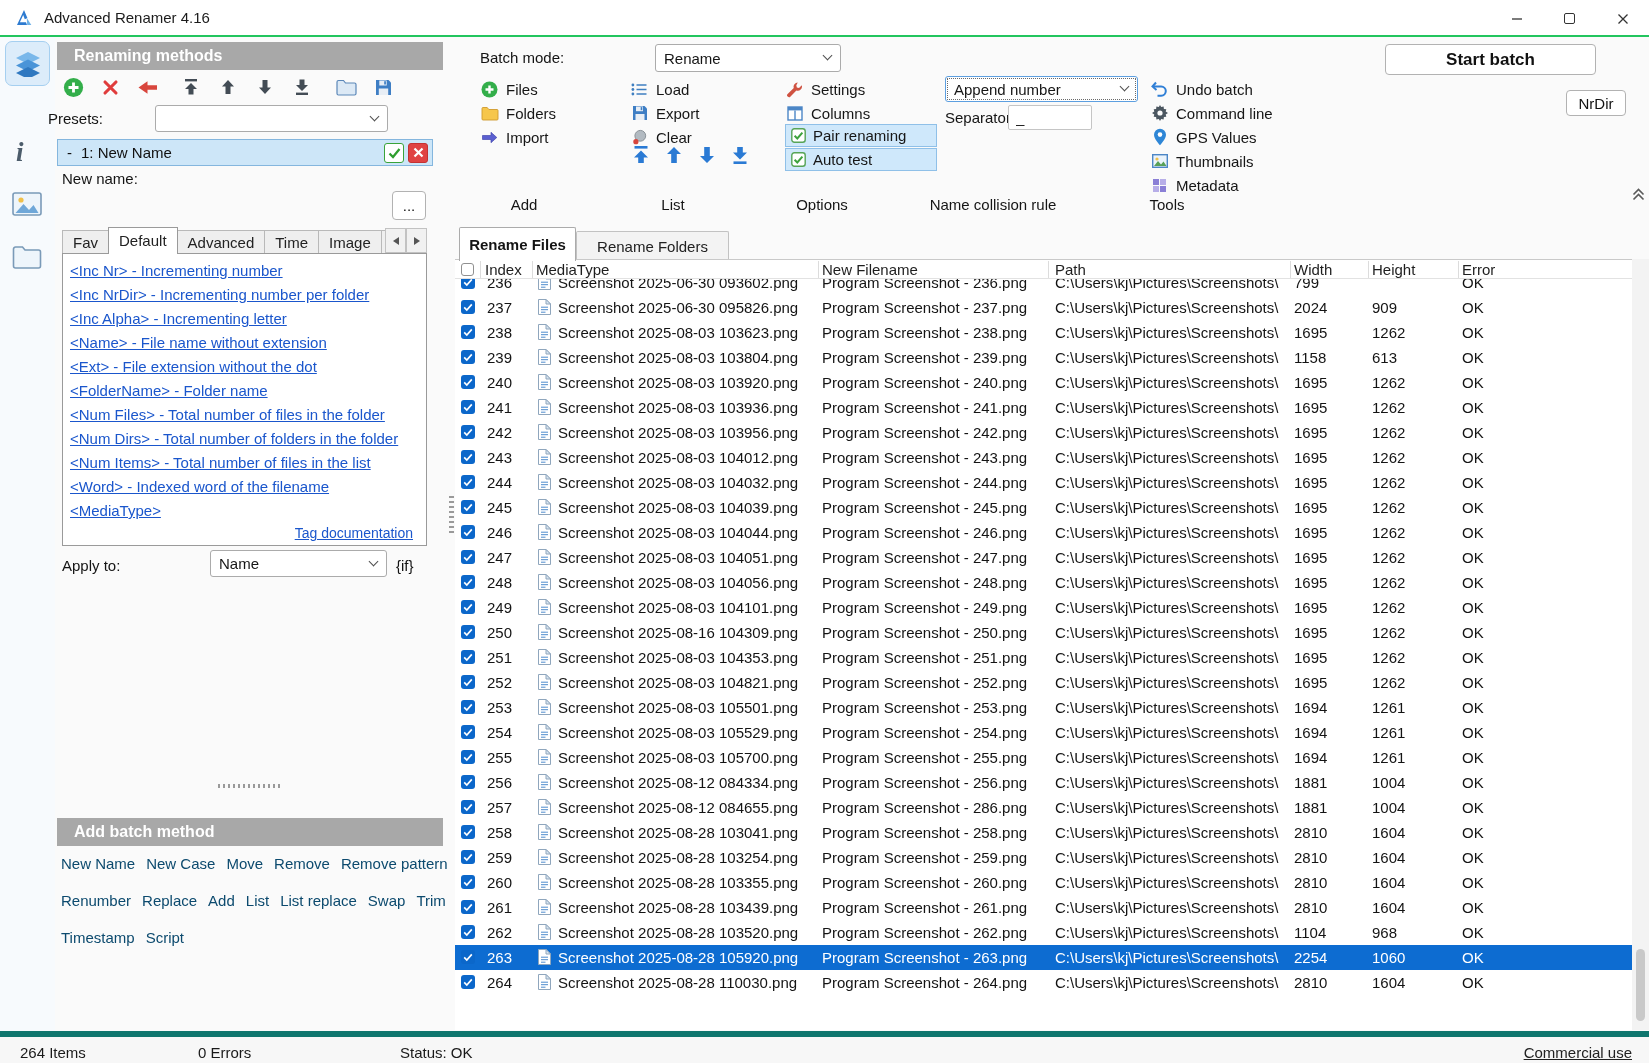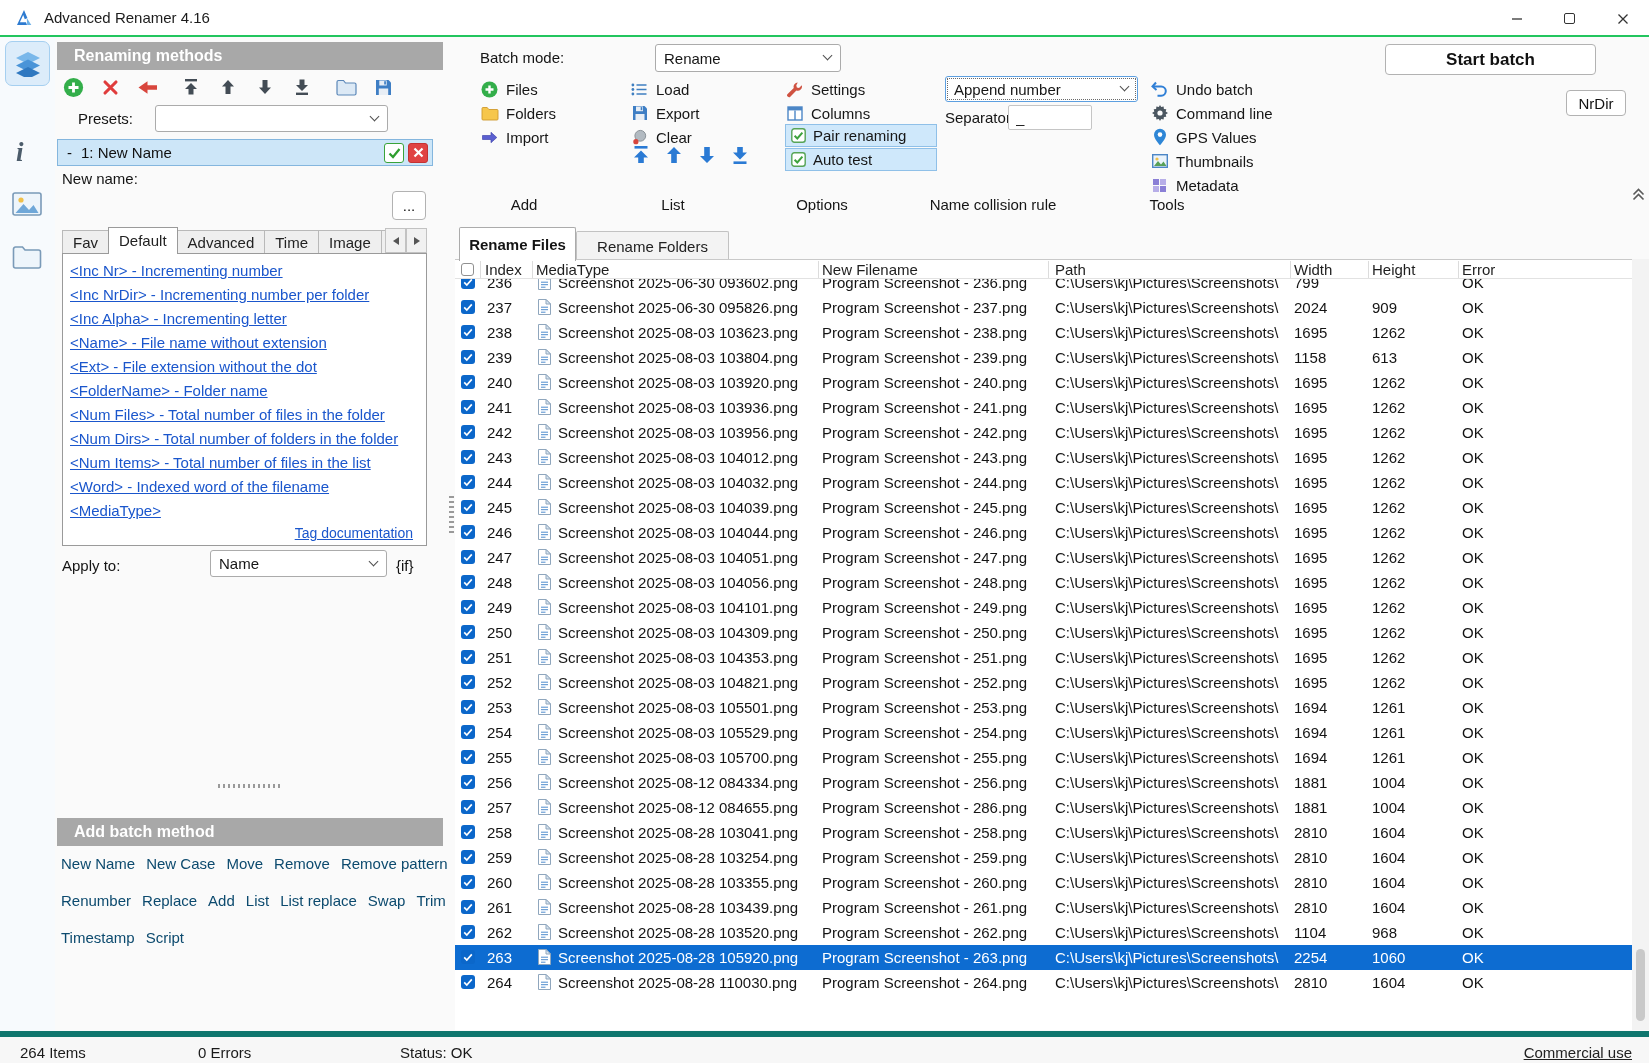--- a/index.html
+++ b/index.html
@@ -192,21 +192,21 @@
     <span class="mtool">
         <svg width="17" height="17" viewBox="0 0 17 17">
           <path d="M1 1h12.5L16 3.5V16H1z" fill="#3e7ec4"></path>
           <rect x="3.8" y="9.5" width="9.4" height="6.5" fill="#e8eef5"></rect>
           <rect x="4.3" y="1.5" width="7.4" height="5" fill="#e8eef5"></rect>
           <rect x="9.2" y="2.2" width="1.7" height="3.3" fill="#3e7ec4"></rect>
         </svg>
       </span>
   </div>
 
-  <span class="abs" style="left:78px;top:110px">Presets:</span>
+  <span class="abs" style="left:48px;top:110px">Presets:</span>
   <div class="combo" style="left:155px;top:105px;width:233px;height:27px">
       <span class="chev"></span>
     </div>
 
   <div class="method-item">
     <span style="margin-right:9px">-</span>
     <span class="lbl">1: New Name</span>
     <span class="sqbtn green">
         <svg width="13" height="12">
           <path d="M1.5 6.5 5 10 11.5 2" stroke="#2f9e2f" stroke-width="2.3" fill="none"></path>
@@ -865,21 +865,21 @@
           <span class="c idx">250</span>
           <span class="c fic">
             <svg width="13" height="16" viewBox="0 0 13 16">
               <path d="M.5 .5h7.6L12.5 5v10.5H.5z" fill="#fff" stroke="#8fa6bd"></path>
               <path d="M8 .5 12.5 5H8z" fill="#d9e6f2" stroke="#8fa6bd"></path>
               <g stroke="#4e8ccd">
                 <path d="M3 8.2h7M3 10.7h7M3 13.2h4.5"></path>
               </g>
             </svg>
           </span>
-          <span class="c fn">Screenshot 2025-08-03 104309.png</span>
+          <span class="c fn">Screenshot 2025-08-16 104309.png</span>
           <span class="c nf">Program Screenshot - 250.png</span>
           <span class="c pa">C:\Users\kj\Pictures\Screenshots\</span>
           <span class="c wi">1695</span>
           <span class="c he">1262</span>
           <span class="c er">OK</span>
         </div>
         <div class="trow">
           <span class="c cb">
             <svg width="14" height="14" viewBox="0 0 14 14">
               <rect width="14" height="14" rx="3" fill="#0b67ca"></rect>

